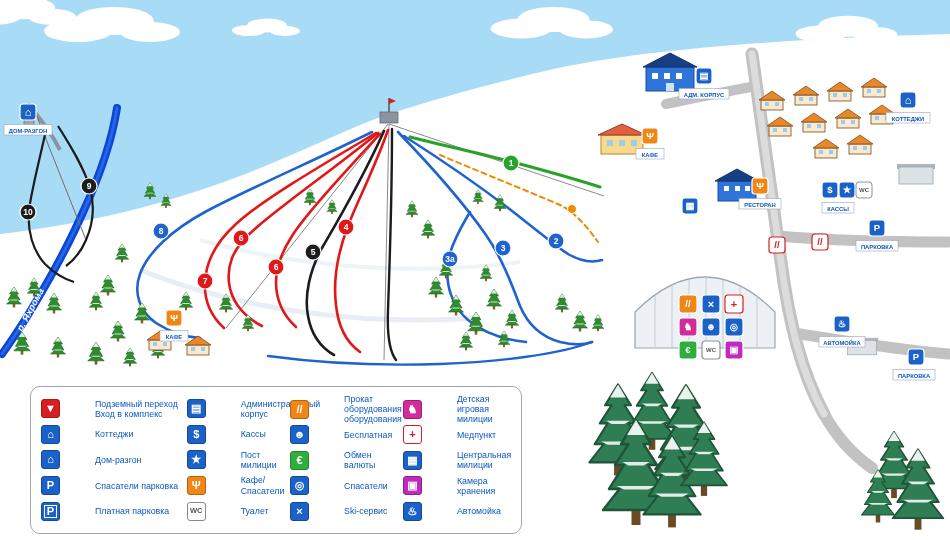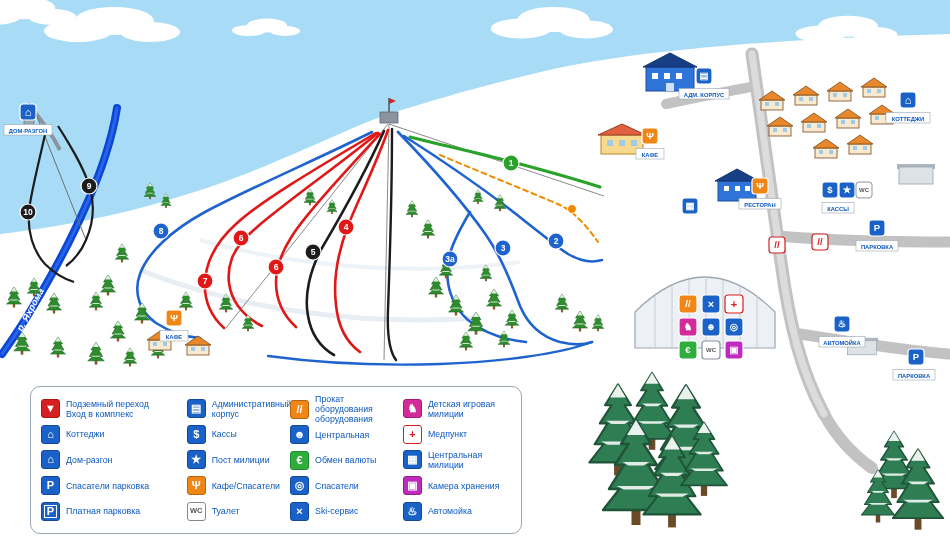--- a/index.html
+++ b/index.html
@@ -20,21 +20,21 @@
           border:1px solid #9aa6b2;border-radius:10px;display:flex;box-sizing:border-box;
           padding:9px 10px;z-index:5;}
   .lcol{display:flex;flex-direction:column;justify-content:space-between;}
   .lcol.c1{width:31%;} .lcol.c2{width:22%;} .lcol.c3{width:24%;} .lcol.c4{width:23%;}
   .litem{display:flex;align-items:center;gap:6px;height:26px;}
   .licon{display:inline-flex;align-items:center;justify-content:center;flex:0 0 17px;
          width:17px;height:17px;border-radius:3px;border:1px solid rgba(0,0,0,.25);
          font-weight:bold;font-size:11px;line-height:1;}
   .licon.sm{font-size:7.5px;}
   .licon.boxed{outline:1px solid #fff;outline-offset:-4px;}
-  .ltext{font-size:8.8px;line-height:1.15;color:#0a58c0;white-space:pre-line;}
+  .ltext{font-size:8.8px;line-height:1.15;color:#0a58c0;white-space:pre-line;margin-left:29px;}
 </style>
 </head>
 <body>
 
 <div class="stage">
 <svg width="950" height="540" viewBox="0 0 950 540">
   <defs>
     <g id="cloud">
       <ellipse cx="-32" cy="5" rx="34" ry="11" fill="#fff"></ellipse>
       <ellipse cx="4" cy="-5" rx="40" ry="14" fill="#fff"></ellipse>
@@ -483,21 +483,21 @@
         </div>
   </div>
   <div class="lcol c3">
     <div class="litem">
       <span class="licon" style="background: rgb(240, 134, 22); color: rgb(255, 255, 255); border-color: rgb(181, 101, 15);">//</span>
       <span class="ltext">Прокат оборудования
 оборудования</span>
         </div>
     <div class="litem">
       <span class="licon" style="background: rgb(27, 98, 200); color: rgb(255, 255, 255); border-color: rgb(18, 74, 153);">☻</span>
-      <span class="ltext">Центральная</span>
+      <span class="ltext">Бесплатная</span>
         </div>
     <div class="litem">
       <span class="licon" style="background: rgb(47, 174, 62); color: rgb(255, 255, 255); border-color: rgb(31, 138, 45);">€</span>
       <span class="ltext">Обмен валюты</span>
         </div>
     <div class="litem">
       <span class="licon" style="background: rgb(27, 98, 200); color: rgb(255, 255, 255); border-color: rgb(18, 74, 153);">◎</span>
       <span class="ltext">Спасатели</span>
         </div>
     <div class="litem">

